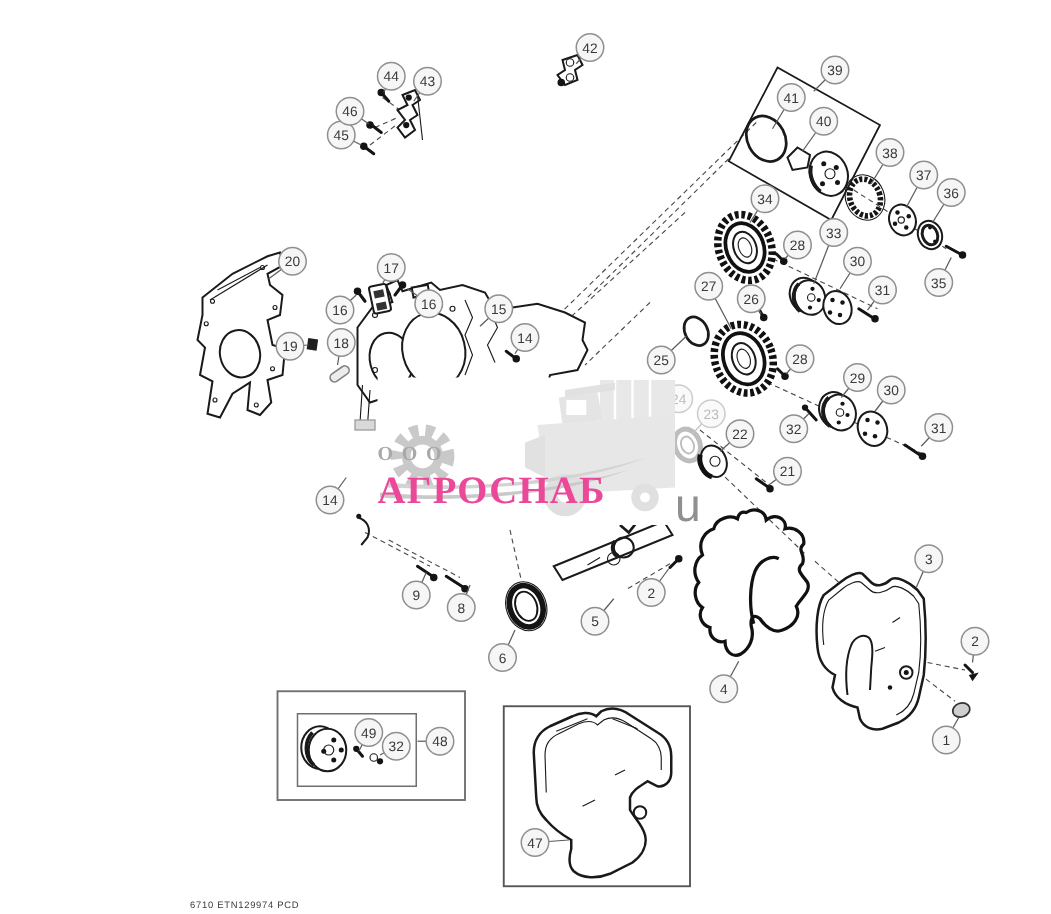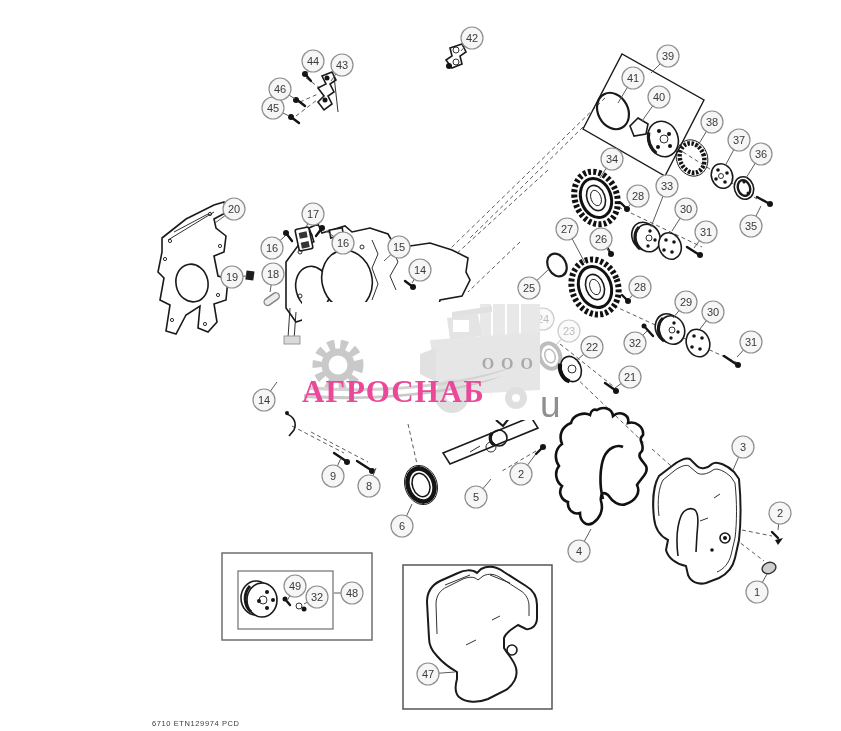--- a/index.html
+++ b/index.html
@@ -13,21 +13,21 @@
   .boltshaft{stroke:#141414;stroke-width:2.4;fill:none;stroke-linecap:round;}
   .bolthead{fill:#141414;stroke:none;}
   .leader{stroke:#5c5c5c;stroke-width:1;}
   .c-circle{fill:#f6f6f6;stroke:#8f8f8f;stroke-width:1.2;}
   .c-num{fill:#3a3a3a;font-size:11px;font-family:"Liberation Sans",sans-serif;}
   .faded .leader{stroke:#c4c4c4;}
   .faded .c-circle{stroke:#cccccc;fill:#fafafa;}
   .faded .c-num{fill:#bcbcbc;}
   #watermark{position:absolute;left:302px;top:302px;width:238px;height:118px;
              background:#ffffff;overflow:hidden;}
-  #wm-ooo{position:absolute;left:0;top:53px;width:238px;text-align:right;
+  #wm-ooo{position:absolute;left:0;top:53px;width:238px;text-align:left;
           font-family:"Liberation Serif",serif;font-size:16px;letter-spacing:7px;
           color:#a9a9a9;font-weight:bold;}
   #wm-name{position:absolute;left:0;top:72px;width:238px;text-align:left;
            font-family:"Liberation Serif",serif;font-size:31px;font-weight:bold;
            color:#ec4899;letter-spacing:1px;}
   #wm-suffix{position:absolute;left:540px;top:384px;font-size:37px;color:#8f8f8f;
              font-family:"Liberation Sans",sans-serif;}
   #footer-code{position:absolute;left:152px;top:719px;font-size:7.5px;color:#3b3b3b;
                letter-spacing:0.6px;font-family:"Liberation Sans",sans-serif;}
 </style>

